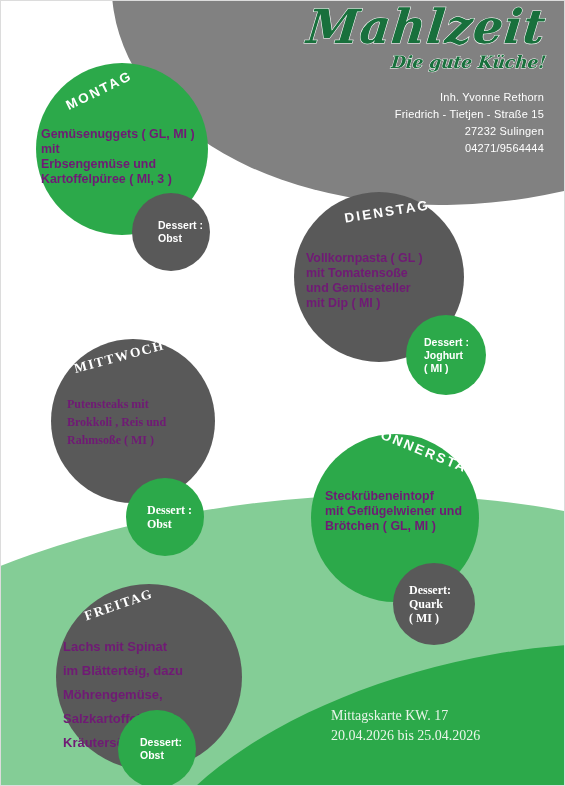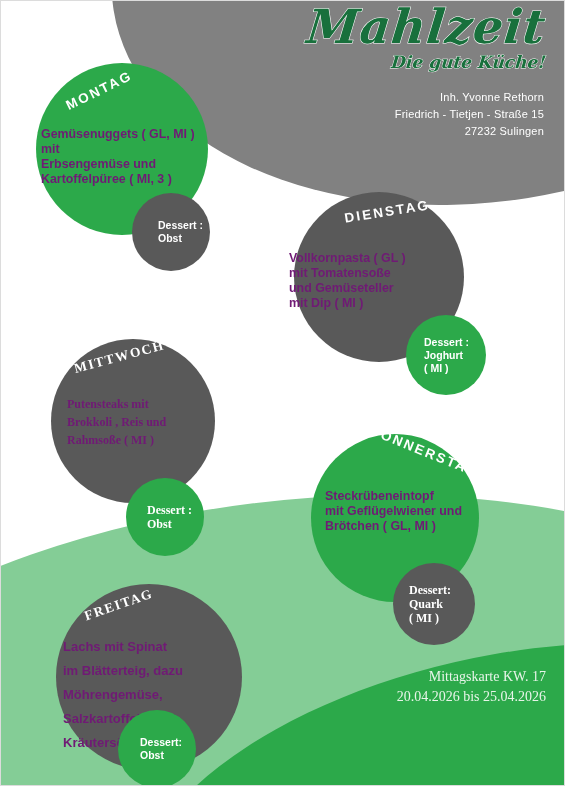--- a/index.html
+++ b/index.html
@@ -155,23 +155,23 @@
   .dessert-text.serif {
     font-family: "Liberation Serif", serif;
     font-size: 12px;
     line-height: 14px;
   }
 
   
   #footer-text {
     position: absolute;
     left: 330px;
-    top: 666px;
+    top: 705px;
     width: 215px;
-    text-align: right;
+    text-align: left;
     font-family: "Liberation Serif", serif;
     font-size: 14px;
     line-height: 20px;
     color: #e8f5e9;
   }
 </style>
 </head>
 <body>
 
 <div id="poster">
@@ -183,36 +183,37 @@
 
   <div id="logo-area">
     <div id="logo-word">Mahlzeit</div>
     <div id="logo-tagline">Die gute Küche!</div>
   </div>
 
   <div id="contact-block">
     <div>Inh. Yvonne Rethorn</div>
     <div>Friedrich - Tietjen - Straße 15</div>
     <div>27232 Sulingen</div>
+    <div>04271/9564444</div>
   </div>
 
   <div class="day-circle green" style="left:35px; top:62px; width:172px; height:172px;"></div>
   <div class="day-name" style="left:62px; top:82px; transform: rotate(-26deg);">MONTAG</div>
   <div class="day-meal" style="left:40px; top:126px; width:172px; white-space: pre-line;">Gemüsenuggets ( GL, MI )
 mit
 Erbsengemüse und
 Kartoffelpüree ( MI, 3 )</div>
   <div class="dessert-circle gray" style="left:131px; top:192px; width:78px; height:78px;">
     <span class="dessert-text">Dessert :
 Obst</span>
   </div>
 
   <div class="day-circle gray" style="left:293px; top:191px; width:170px; height:170px;"></div>
   <div class="day-name" style="left:343px; top:203px; transform: rotate(-9deg);">DIENSTAG</div>
-  <div class="day-meal" style="left:288px; top:250px; width:170px; white-space: pre-line;">Vollkornpasta ( GL )
+  <div class="day-meal" style="left:305px; top:250px; width:170px; white-space: pre-line;">Vollkornpasta ( GL )
 mit Tomatensoße
 und Gemüseteller
 mit Dip ( MI )</div>
   <div class="dessert-circle green" style="left:405px; top:314px; width:80px; height:80px;">
     <span class="dessert-text" style="padding-left:18px;">Dessert :
 Joghurt
 ( MI )</span>
   </div>
 
   <div class="day-circle gray" style="left:50px; top:338px; width:164px; height:164px;"></div>

